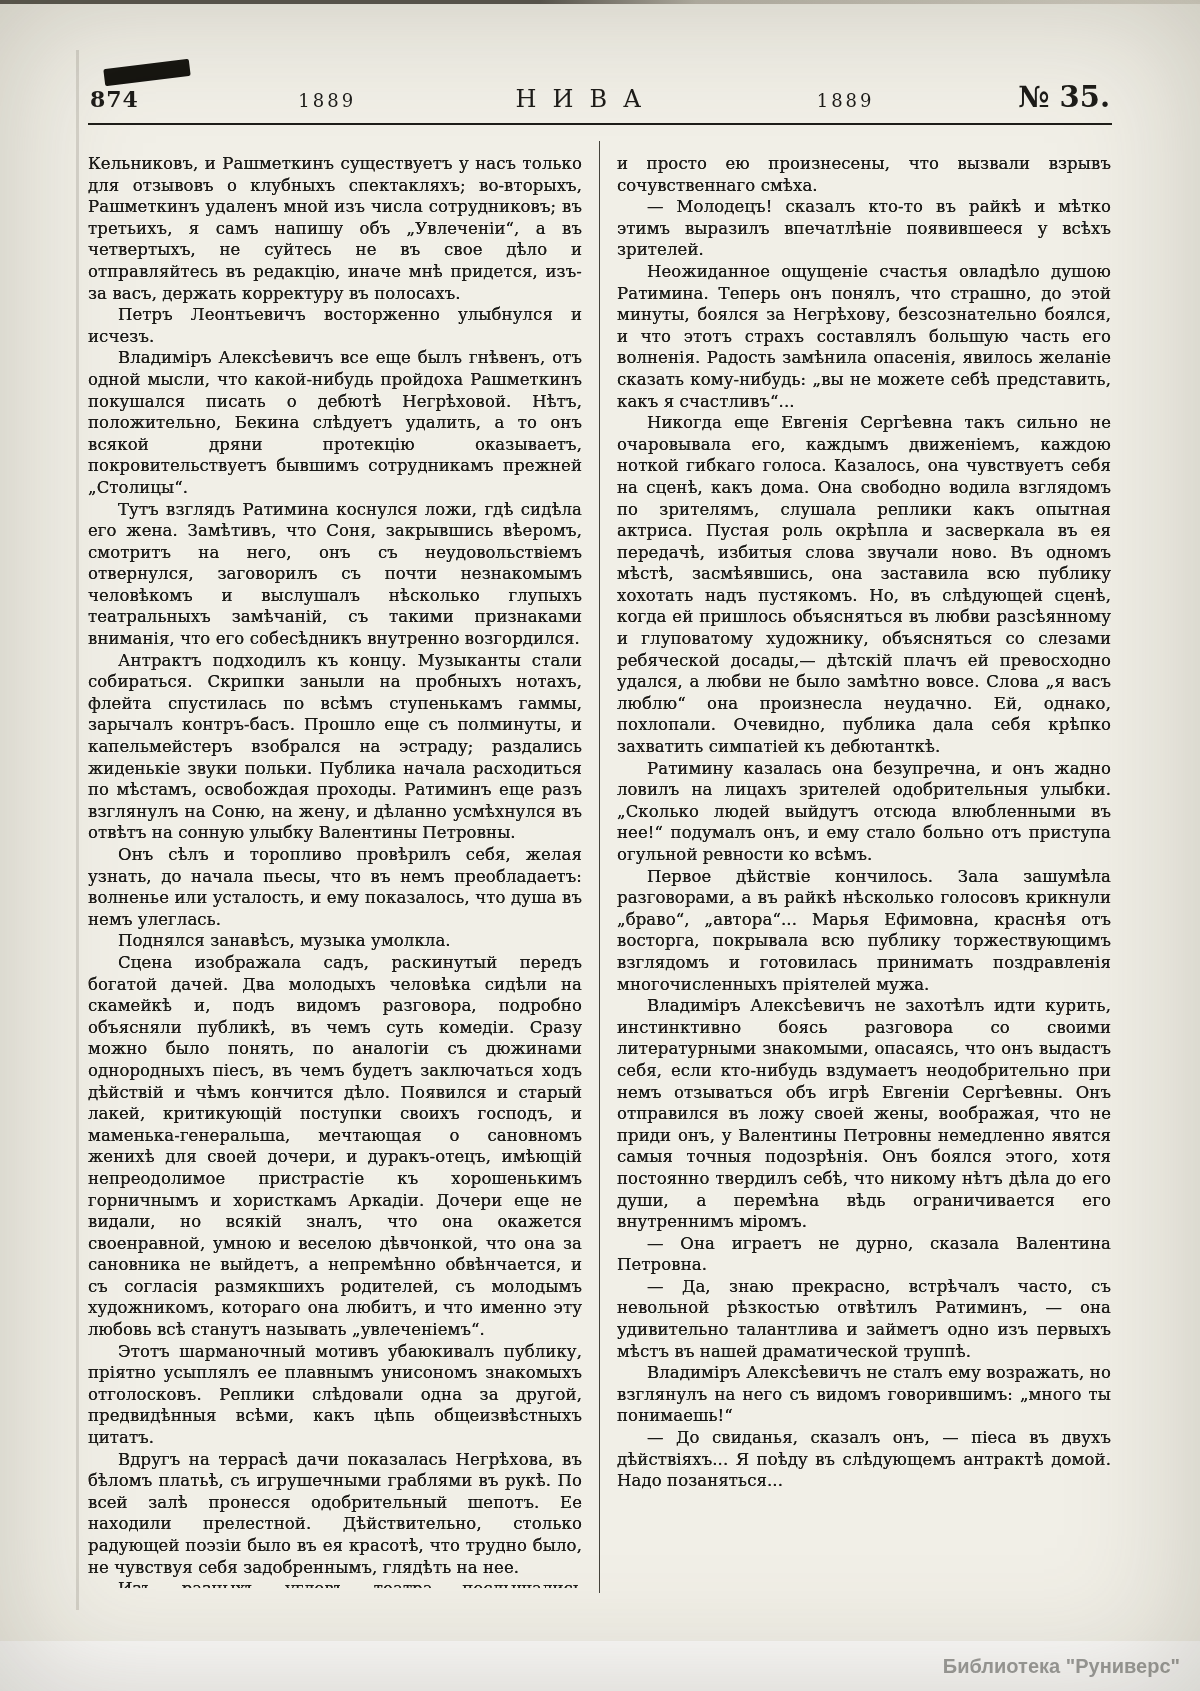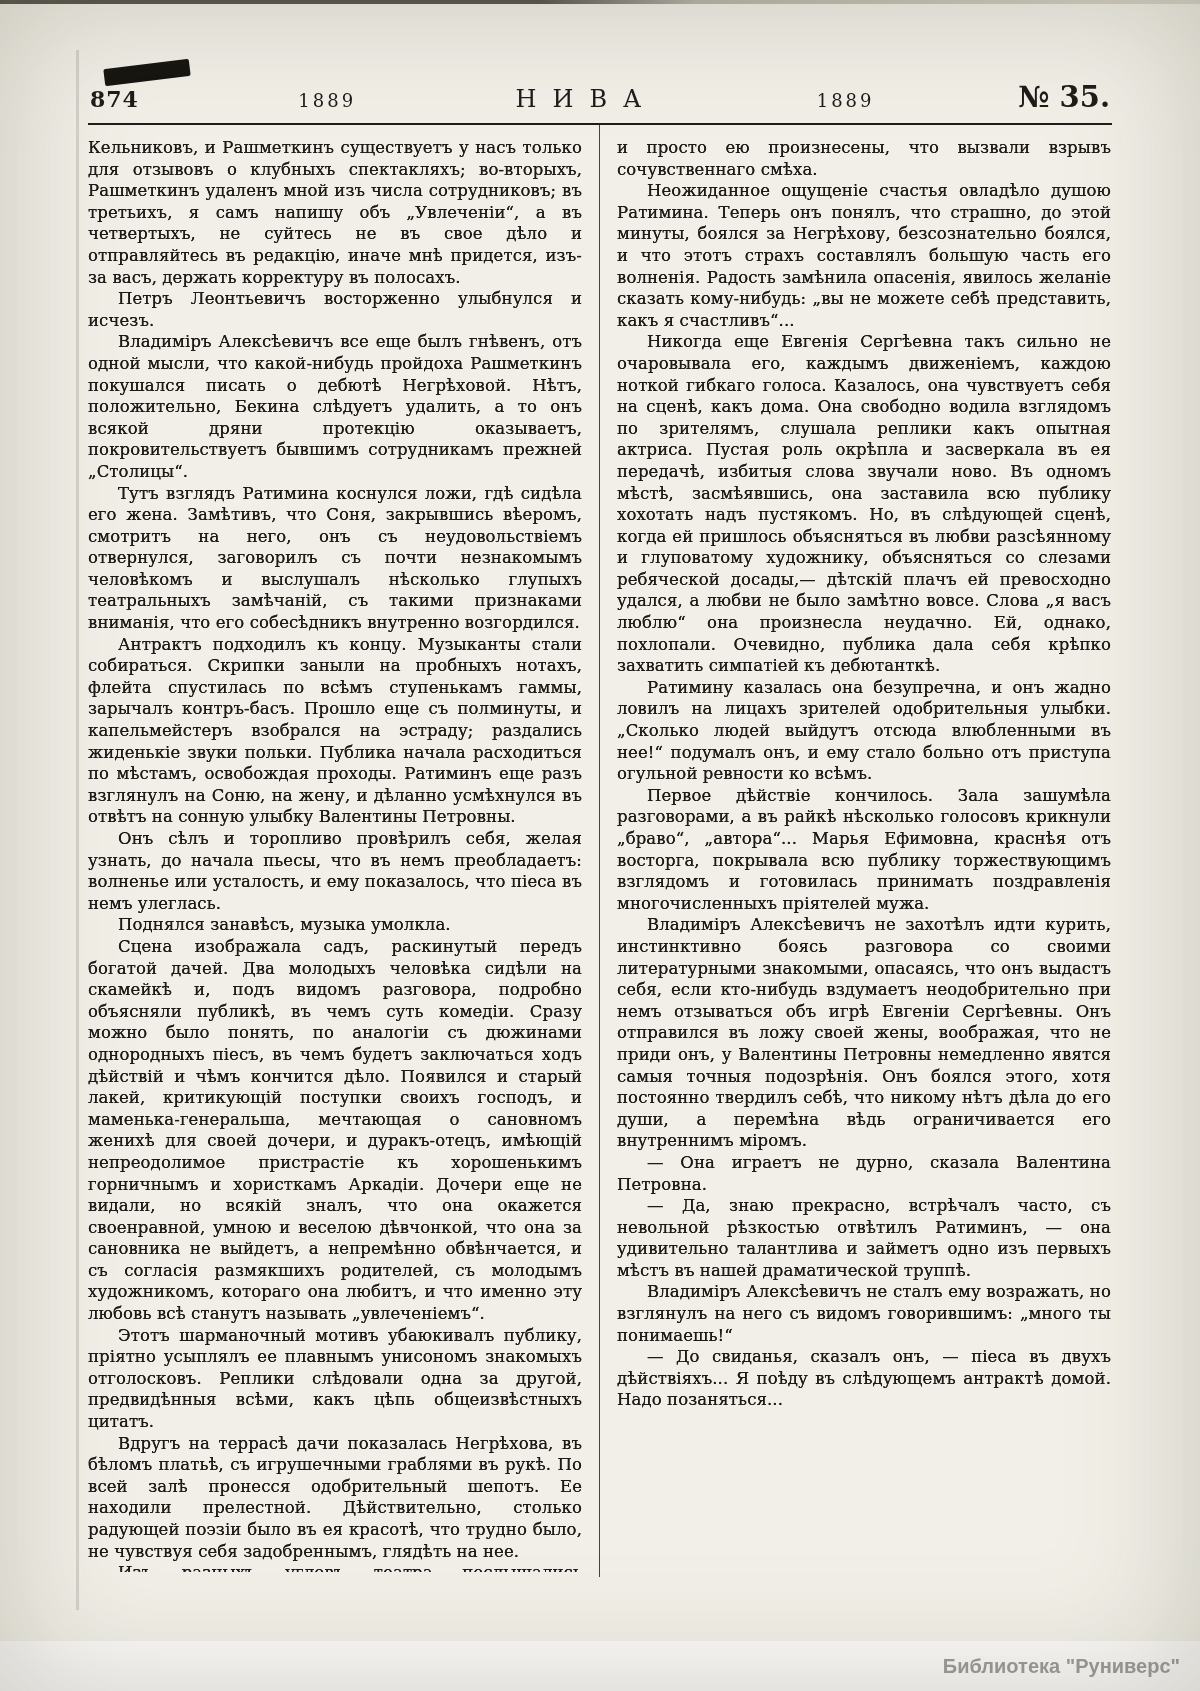--- a/index.html
+++ b/index.html
@@ -36,21 +36,21 @@
   }
   .pagenum { font-size: 22px; font-weight: bold; letter-spacing: 1px; }
   .year    { font-size: 18px; letter-spacing: 3px; margin-left: 16px; }
   .title   { font-size: 24px; letter-spacing: 16px; text-indent: 16px; font-weight: 400; }
   .issue   { font-size: 29px; font-weight: bold; }
   .rule {
     margin-top: 9px;
     border-top: 2px solid #1e1d19;
   }
   .body-text {
-    display: flex; margin-top: 12px; position: relative;
+    display: flex; margin-top: 28px; position: relative;
   }
   .col {
     width: 494px; height: 1435px; overflow: hidden;
     text-align: justify;
     font-size: 16.5px; line-height: 21.6px; letter-spacing: 0.1px;
     text-shadow: 0 0 0.45px currentColor;
   }
   .divider {
     width: 1px; background: #45433c; margin: -12px 17px 0 17px; height: 1452px;
     flex: 0 0 1px;
@@ -84,30 +84,31 @@
     <span class="issue">№ 35.</span>
   </div>
   <div class="rule"></div>
   <div class="body-text">
     <div class="col">
         <p class="continuation">Кельниковъ, и Рашметкинъ существуетъ у насъ только для отзывовъ о клубныхъ спектакляхъ; во-вторыхъ, Рашметкинъ удаленъ мной изъ числа сотрудниковъ; въ третьихъ, я самъ напишу объ „Увлеченіи“, а въ четвертыхъ, не суйтесь не въ свое дѣло и отправляйтесь въ редакцію, иначе мнѣ придется, изъ-за васъ, держать корректуру въ полосахъ.</p>
         <p>Петръ Леонтьевичъ восторженно улыбнулся и исчезъ.</p>
         <p>Владиміръ Алексѣевичъ все еще былъ гнѣвенъ, отъ одной мысли, что какой-нибудь пройдоха Рашметкинъ покушался писать о дебютѣ Негрѣховой. Нѣтъ, положительно, Бекина слѣдуетъ удалить, а то онъ всякой дряни протекцію оказываетъ, покровительствуетъ бывшимъ сотрудникамъ прежней „Столицы“.</p>
         <p>Тутъ взглядъ Ратимина коснулся ложи, гдѣ сидѣла его жена. Замѣтивъ, что Соня, закрывшись вѣеромъ, смотритъ на него, онъ съ неудовольствіемъ отвернулся, заговорилъ съ почти незнакомымъ человѣкомъ и выслушалъ нѣсколько глупыхъ театральныхъ замѣчаній, съ такими признаками вниманія, что его собесѣдникъ внутренно возгордился.</p>
         <p>Антрактъ подходилъ къ концу. Музыканты стали собираться. Скрипки заныли на пробныхъ нотахъ, флейта спустилась по всѣмъ ступенькамъ гаммы, зарычалъ контръ-басъ. Прошло еще съ полминуты, и капельмейстеръ взобрался на эстраду; раздались жиденькіе звуки польки. Публика начала расходиться по мѣстамъ, освобождая проходы. Ратиминъ еще разъ взглянулъ на Соню, на жену, и дѣланно усмѣхнулся въ отвѣтъ на сонную улыбку Валентины Петровны.</p>
-        <p>Онъ сѣлъ и торопливо провѣрилъ себя, желая узнать, до начала пьесы, что въ немъ преобладаетъ: волненье или усталость, и ему показалось, что піеса въ немъ улеглась.</p>
+        <p>Онъ сѣлъ и торопливо провѣрилъ себя, желая узнать, до начала пьесы, что въ немъ преобладаетъ: волненье или усталость, и ему показалось, что душа въ немъ улеглась.</p>
         <p>Поднялся занавѣсъ, музыка умолкла.</p>
         <p>Сцена изображала садъ, раскинутый передъ богатой дачей. Два молодыхъ человѣка сидѣли на скамейкѣ и, подъ видомъ разговора, подробно объясняли публикѣ, въ чемъ суть комедіи. Сразу можно было понять, по аналогіи съ дюжинами однородныхъ піесъ, въ чемъ будетъ заключаться ходъ дѣйствій и чѣмъ кончится дѣло. Появился и старый лакей, критикующій поступки своихъ господъ, и маменька-генеральша, мечтающая о сановномъ женихѣ для своей дочери, и дуракъ-отецъ, имѣющій непреодолимое пристрастіе къ хорошенькимъ горничнымъ и хористкамъ Аркадіи. Дочери еще не видали, но всякій зналъ, что она окажется своенравной, умною и веселою дѣвчонкой, что она за сановника не выйдетъ, а непремѣнно обвѣнчается, и съ согласія размякшихъ родителей, съ молодымъ художникомъ, котораго она любитъ, и что именно эту любовь всѣ станутъ называть „увлеченіемъ“.</p>
         <p>Этотъ шарманочный мотивъ убаюкивалъ публику, пріятно усыплялъ ее плавнымъ унисономъ знакомыхъ отголосковъ. Реплики слѣдовали одна за другой, предвидѣнныя всѣми, какъ цѣпь общеизвѣстныхъ цитатъ.</p>
         <p>Вдругъ на террасѣ дачи показалась Негрѣхова, въ бѣломъ платьѣ, съ игрушечными граблями въ рукѣ. По всей залѣ пронесся одобрительный шепотъ. Ее находили прелестной. Дѣйствительно, столько радующей поэзіи было въ ея красотѣ, что трудно было, не чувствуя себя задобреннымъ, глядѣть на нее.</p>
         <p>Изъ разныхъ угловъ театра послышались аплодисменты добровольной Пронинской клаки.</p>
       </div>
     <div class="divider"></div>
     <div class="col">
         <p class="continuation">и просто ею произнесены, что вызвали взрывъ сочувственнаго смѣха.</p>
+        <p>— Молодецъ! сказалъ кто-то въ райкѣ и мѣтко этимъ выразилъ впечатлѣніе появившееся у всѣхъ зрителей.</p>
         <p>Неожиданное ощущеніе счастья овладѣло душою Ратимина. Теперь онъ понялъ, что страшно, до этой минуты, боялся за Негрѣхову, безсознательно боялся, и что этотъ страхъ составлялъ большую часть его волненія. Радость замѣнила опасенія, явилось желаніе сказать кому-нибудь: „вы не можете себѣ представить, какъ я счастливъ“...</p>
         <p>Никогда еще Евгенія Сергѣевна такъ сильно не очаровывала его, каждымъ движеніемъ, каждою ноткой гибкаго голоса. Казалось, она чувствуетъ себя на сценѣ, какъ дома. Она свободно водила взглядомъ по зрителямъ, слушала реплики какъ опытная актриса. Пустая роль окрѣпла и засверкала въ ея передачѣ, избитыя слова звучали ново. Въ одномъ мѣстѣ, засмѣявшись, она заставила всю публику хохотать надъ пустякомъ. Но, въ слѣдующей сценѣ, когда ей пришлось объясняться въ любви разсѣянному и глуповатому художнику, объясняться со слезами ребяческой досады,— дѣтскій плачъ ей превосходно удался, а любви не было замѣтно вовсе. Слова „я васъ люблю“ она произнесла неудачно. Ей, однако, похлопали. Очевидно, публика дала себя крѣпко захватить симпатіей къ дебютанткѣ.</p>
         <p>Ратимину казалась она безупречна, и онъ жадно ловилъ на лицахъ зрителей одобрительныя улыбки. „Сколько людей выйдутъ отсюда влюбленными въ нее!“ подумалъ онъ, и ему стало больно отъ приступа огульной ревности ко всѣмъ.</p>
         <p>Первое дѣйствіе кончилось. Зала зашумѣла разговорами, а въ райкѣ нѣсколько голосовъ крикнули „браво“, „автора“... Марья Ефимовна, краснѣя отъ восторга, покрывала всю публику торжествующимъ взглядомъ и готовилась принимать поздравленія многочисленныхъ пріятелей мужа.</p>
         <p>Владиміръ Алексѣевичъ не захотѣлъ идти курить, инстинктивно боясь разговора со своими литературными знакомыми, опасаясь, что онъ выдастъ себя, если кто-нибудь вздумаетъ неодобрительно при немъ отзываться объ игрѣ Евгеніи Сергѣевны. Онъ отправился въ ложу своей жены, воображая, что не приди онъ, у Валентины Петровны немедленно явятся самыя точныя подозрѣнія. Онъ боялся этого, хотя постоянно твердилъ себѣ, что никому нѣтъ дѣла до его души, а перемѣна вѣдь ограничивается его внутреннимъ міромъ.</p>
         <p>— Она играетъ не дурно, сказала Валентина Петровна.</p>
         <p>— Да, знаю прекрасно, встрѣчалъ часто, съ невольной рѣзкостью отвѣтилъ Ратиминъ, — она удивительно талантлива и займетъ одно изъ первыхъ мѣстъ въ нашей драматической труппѣ.</p>
         <p>Владиміръ Алексѣевичъ не сталъ ему возражать, но взглянулъ на него съ видомъ говорившимъ: „много ты понимаешь!“</p>
         <p>— До свиданья, сказалъ онъ, — піеса въ двухъ дѣйствіяхъ... Я поѣду въ слѣдующемъ антрактѣ домой. Надо позаняться...</p>
       </div>

